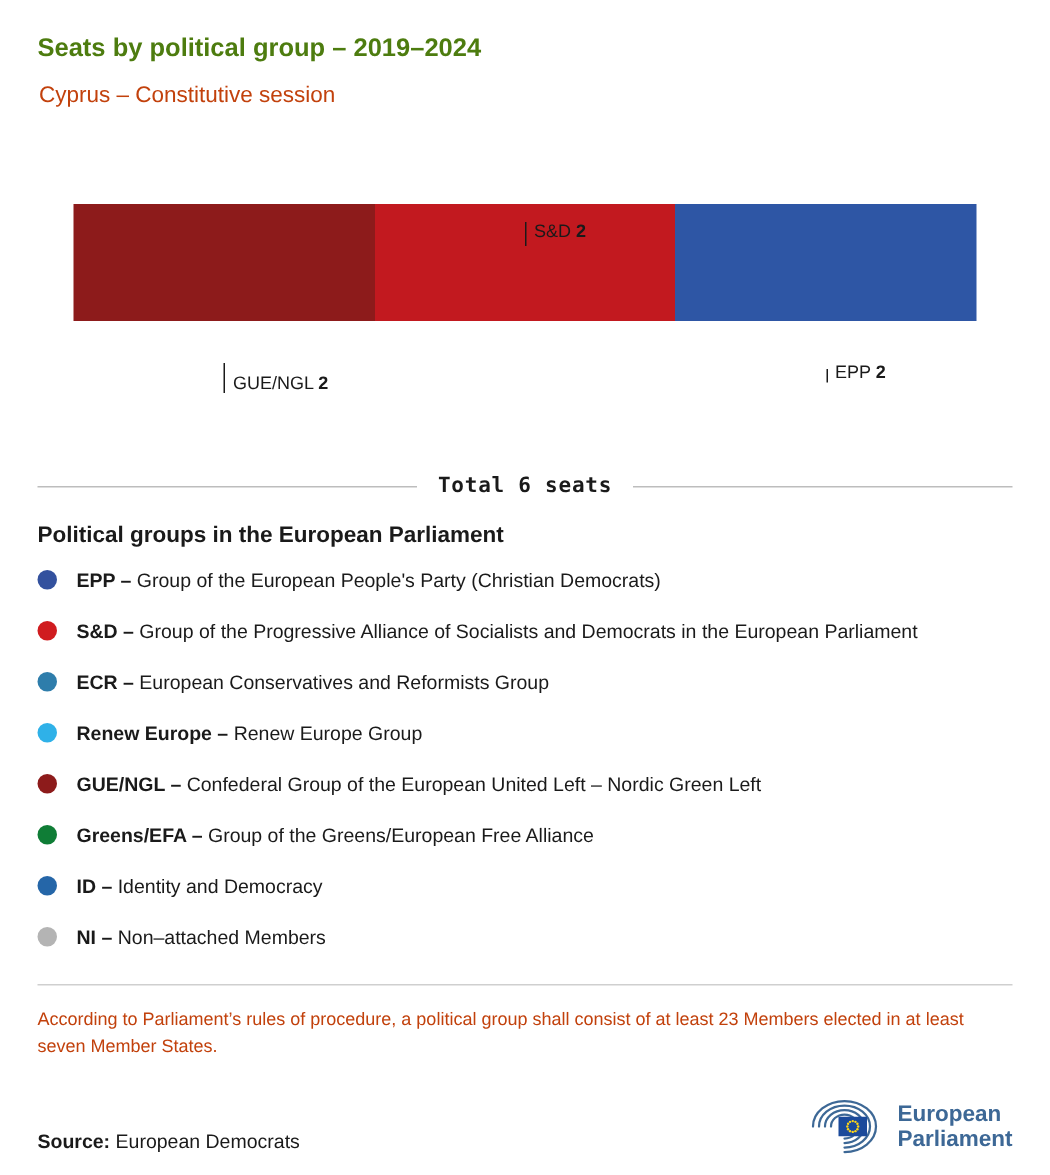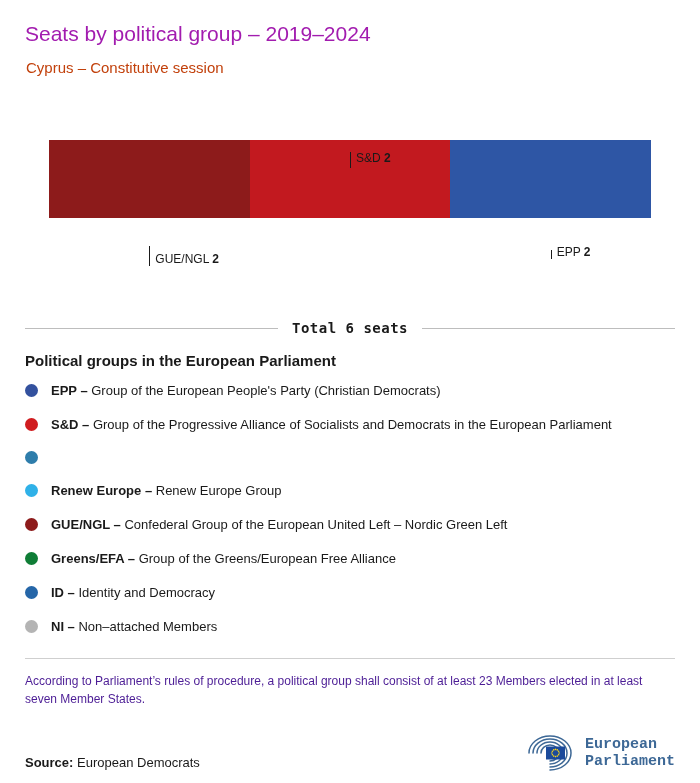--- a/index.html
+++ b/index.html
@@ -2,21 +2,21 @@
 <html><head>
 <meta charset="utf-8">
 <style>
   html, body { margin: 0; padding: 0; background: #ffffff; }
   body {
     width: 700px; height: 783px; overflow: hidden;
     font-family: "Liberation Sans", sans-serif; color: #1a1a1a;
   }
   .page { box-sizing: border-box; padding: 18px 25px 0 25px; height: 100%; position: relative; }
 
-  .title { font-size: 21px; font-weight: 400; margin: 4px 0 0 0; color: #a21caf; }
+  .title { font-size: 17px; font-weight: 700; margin: 4px 0 0 0; color: #4d7c0f; }
   .subtitle { font-size: 15px; font-weight: 400; margin: 13px 0 0 1px; color: #c2410c; }
 
   
   .chart-wrap { position: relative; margin: 64px 24px 0 24px; height: 142px; }
   .stacked-bar { display: flex; height: 78px; margin-top: 28px; width: 100%; }
   .segment { height: 100%; }
   .annotations { position: absolute; left: 0; top: 0; right: 0; bottom: 0; pointer-events: none; }
   .annotation { position: absolute; display: flex; gap: 5px; }
   .annotation .tick { width: 1px; background: #1a1a1a; height: var(--tick); flex: none; }
   .annotation.above { top: calc(28px - var(--tick)); align-items: flex-start; }
@@ -31,27 +31,27 @@
 
   
   .legend-heading { font-size: 15px; font-weight: 700; margin: 16px 0 0 0; }
   .legend { list-style: none; margin: 14px 0 10px 0; padding: 0; }
   .legend-item { display: flex; align-items: center; margin-bottom: 19px; }
   .legend-item .dot { width: 13px; height: 13px; border-radius: 50%; margin-right: 13px; flex: none; }
   .legend-item .txt { font-size: 13px; color: #1a1a1a; }
   .legend-item .txt b { font-weight: 700; }
 
   .divider { border: none; border-top: 1px solid #cfcfcf; margin: 24px 0 13px 0; }
-  .footnote { font-size: 12px; line-height: 1.5; color: #4c1d95; max-width: 652px; margin: 0; }
+  .footnote { font-size: 12px; line-height: 1.5; color: #c2410c; max-width: 652px; margin: 0; }
 
   
   .footer { display: flex; justify-content: space-between; align-items: flex-end; margin-top: 22px; }
   .source { font-size: 13px; margin: 0 0 6px 0; }
   .source b { font-weight: 700; }
-  .ep-logo { display: flex; align-items: center; gap: 8px; font-family: Liberation Mono, monospace; }
+  .ep-logo { display: flex; align-items: center; gap: 8px; }
   .ep-logo .logo-text { color: #3d6896; font-weight: 700; font-size: 15px; line-height: 1.15; }
 </style>
 </head>
 <body>
 
 <div class="page">
 
   <h1 class="title">Seats by political group – 2019–2024</h1>
   <h2 class="subtitle">Cyprus – Constitutive session</h2>
 
@@ -89,20 +89,21 @@
       <li class="legend-item">
         <span class="dot" style="background: rgb(51, 81, 158);"></span>
         <span class="txt"><b>EPP – </b>Group of the European People's Party (Christian Democrats)</span>
       </li>
       <li class="legend-item">
         <span class="dot" style="background: rgb(208, 28, 31);"></span>
         <span class="txt"><b>S&amp;D – </b>Group of the Progressive Alliance of Socialists and Democrats in the European Parliament</span>
       </li>
       <li class="legend-item">
         <span class="dot" style="background: rgb(46, 125, 171);"></span>
+        <span class="txt"><b>ECR – </b>European Conservatives and Reformists Group</span>
       </li>
       <li class="legend-item">
         <span class="dot" style="background: rgb(47, 177, 232);"></span>
         <span class="txt"><b>Renew Europe – </b>Renew Europe Group</span>
       </li>
       <li class="legend-item">
         <span class="dot" style="background: rgb(141, 27, 27);"></span>
         <span class="txt"><b>GUE/NGL – </b>Confederal Group of the European United Left – Nordic Green Left</span>
       </li>
       <li class="legend-item">

